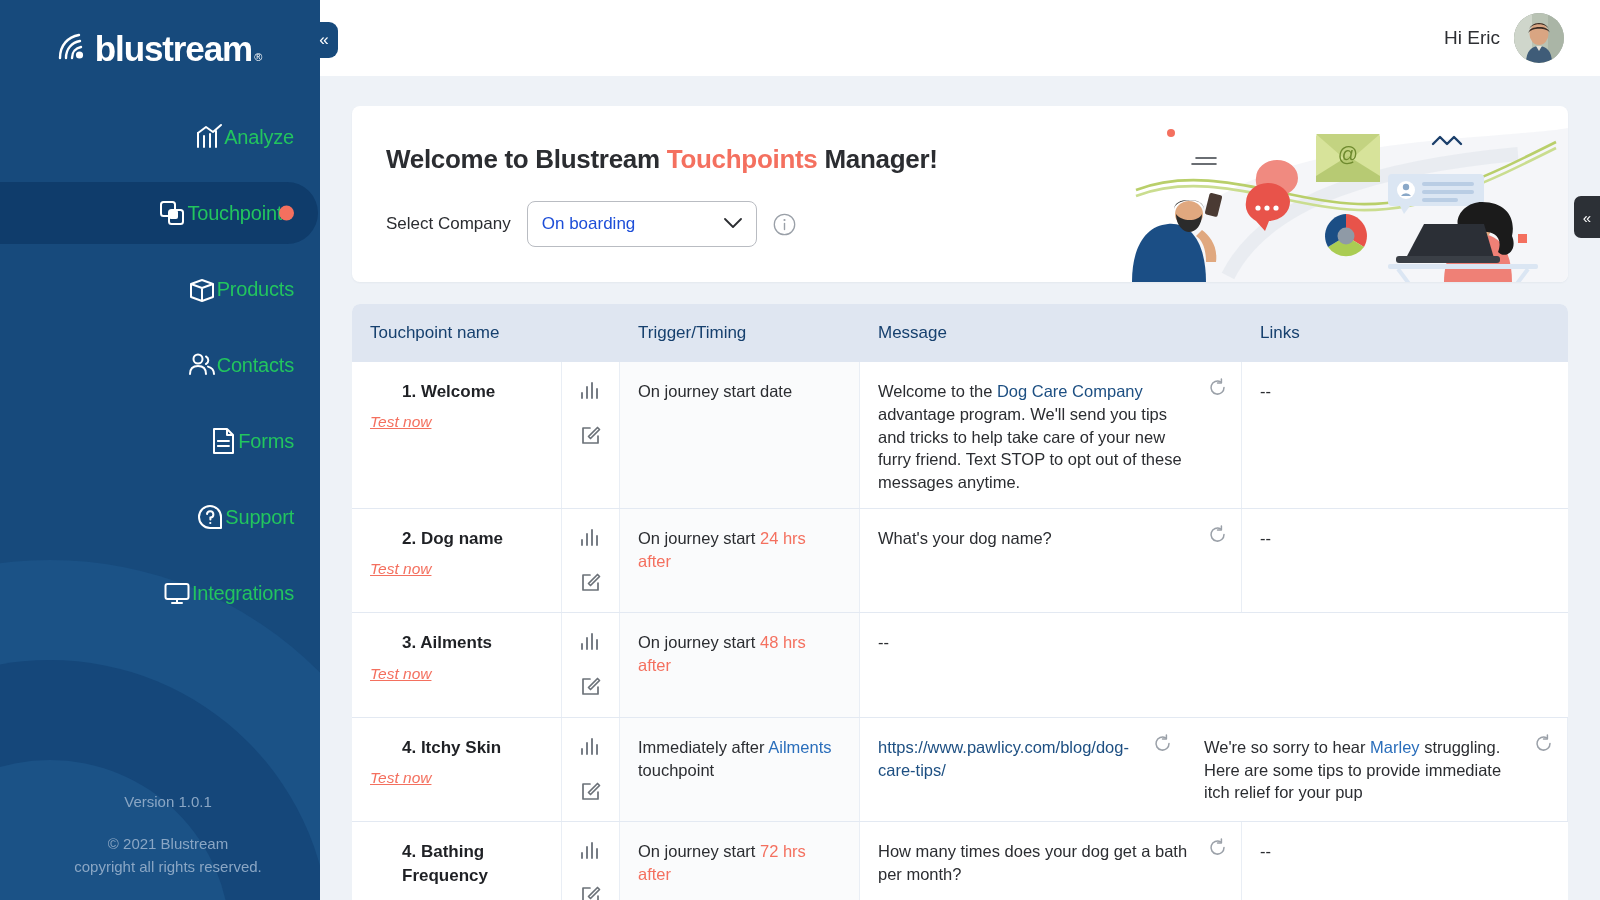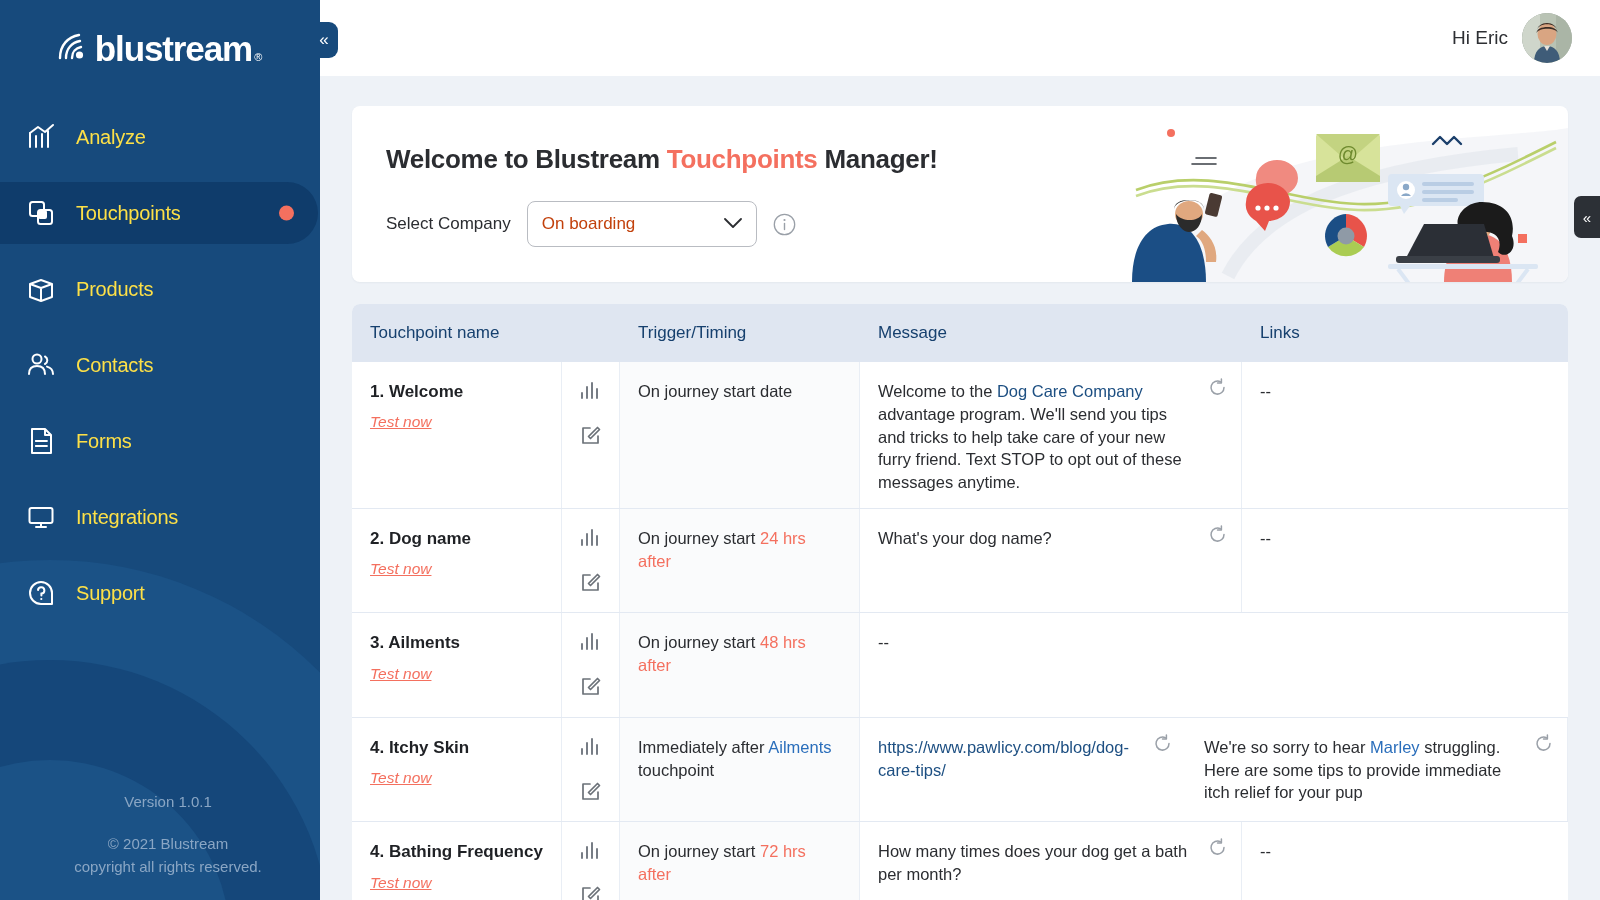--- a/index.html
+++ b/index.html
@@ -31,23 +31,23 @@
   .logo { display: flex; align-items: flex-end; gap: 2px; }
   .logo-text {
     color: #fff; font-size: 35px; font-weight: 600; letter-spacing: -1.1px;
     line-height: 1;
   }
   .logo-reg { color: #fff; font-size: 11px; line-height: 1; margin-bottom: 3px; }
 
   .nav { position: relative; z-index: 3; margin-top: 10px; }
   .nav-item {
     position: relative;
-    display: flex; align-items: center; gap: 20px;
+    display: flex; align-items: center; 
     height: 62px; padding: 0 26px; margin: 0 0 14px 0;
-    color: #fde047; cursor: pointer;
+    color: #22c55e; cursor: pointer; justify-content: flex-end;
   }
   .nav-item.active {
     background: #0f3c6b;
     border-radius: 0 34px 34px 0;
     width: 318px;
   }
   .nav-label { font-size: 20px; font-weight: 500; letter-spacing: -0.2px; }
   .nav-ico { width: 30px; height: 30px; display: flex; align-items: center; justify-content: center; flex: 0 0 30px; }
   .nav-ico svg { width: 30px; height: 30px; display: block; }
   .nav-dot {
@@ -69,21 +69,21 @@
     display: flex; align-items: center; justify-content: center;
     color: #fff; font-size: 17px; cursor: pointer;
   }
 
   
   .main { position: relative; flex: 1 1 auto; height: 900px; background: #eef2f7; overflow: hidden; }
 
   .topbar {
     height: 76px; background: #fff;
     display: flex; align-items: center; justify-content: flex-end;
-    padding-right: 28px; gap: 14px;
+    padding-right: 36px; gap: 14px;
   }
   .greeting { font-size: 19px; color: #2d2f33; font-weight: 400; }
   .avatar {
     width: 50px; height: 50px; border-radius: 50%; overflow: hidden;
     background: #9aa49b; position: relative; flex: 0 0 50px;
   }
   .avatar svg { display: block; width: 50px; height: 50px; }
 
   .content { padding: 30px 32px 0 32px; }
 
@@ -98,21 +98,21 @@
   .banner-title {
     font-size: 26px; font-weight: 700; color: #2b2d31; letter-spacing: -0.3px;
   }
   .banner-title .hl { color: #f4705f; }
   .journey-row { display: flex; align-items: center; gap: 16px; margin-top: 26px; }
   .journey-label { font-size: 17px; color: #2b2d31; }
   .select {
     position: relative; width: 230px; height: 46px;
     border: 1px solid #b9bcc2; border-radius: 8px; background: #fff;
     display: flex; align-items: center; padding: 0 14px;
-    font-size: 17px; color: #c2410c; cursor: pointer;
+    font-size: 17px; color: #1d4ed8; cursor: pointer;
   }
   .select .chev { position: absolute; right: 14px; top: 50%; transform: translateY(-50%); }
   .info-ico { width: 23px; height: 23px; cursor: pointer; }
 
   .banner-art { position: absolute; right: 0; top: 0; width: 480px; height: 176px; z-index: 1; }
 
   
   .table { margin-top: 22px; background: #fff; border-radius: 8px 8px 0 0; overflow: hidden; }
   .thead {
     display: flex; background: #dfe6f1; height: 58px; align-items: center;
@@ -131,21 +131,21 @@
   .cell.c-name { border-right: 1px solid #e9eef5; background: #fff; }
   .cell.c-icons {
     border-right: 1px solid #e9eef5; background: #fff;
     display: flex; flex-direction: column; align-items: center; gap: 18px;
     padding: 18px 0 14px 0;
   }
   .cell.c-trigger { border-right: 1px solid #e9eef5; background: #fafbfc; }
   .cell.c-msg { border-right: 1px solid #e9eef5; background: #fff; position: relative; padding-right: 44px; }
   .cell.c-links { background: #fff; position: relative; padding-right: 44px; }
 
-  .tp-name { font-size: 17px; font-weight: 700; color: #1f2125; }
+  .tp-name { font-size: 17px; font-weight: 700; color: #1f2125; margin-left: 32px; }
   .test-now {
     display: inline-block; margin-top: 8px;
     font-size: 15.5px; font-style: italic; color: #f4705f;
     text-decoration: underline; cursor: pointer;
   }
   .accent { color: #f4705f; }
   .linkish { color: #2a6ebb; }
   .msg-link { color: #1d4f82; text-decoration: none; cursor: pointer; }
   .dash { color: #2b2d31; }
 
@@ -243,36 +243,36 @@
             <circle cx="10" cy="15" r="0.9" fill="#fff"></circle>
               <circle cx="10" cy="20" r="0.9" fill="#fff"></circle>
           </svg>
         </span>
         <span class="nav-label">Forms</span>
       </div>
 
       <div class="nav-item">
         <span class="nav-ico">
           <svg viewBox="0 0 30 30" fill="none">
-            <rect x="3.5" y="6" width="23" height="15" rx="2" stroke="#fff" stroke-width="2"></rect>
-            <path d="M15 21 V25 M10 25 H20" stroke="#fff" stroke-width="2" stroke-linecap="round"></path>
-          </svg>
-        </span>
-        <span class="nav-label">Integrations</span>
-      </div>
-
-      <div class="nav-item">
-        <span class="nav-ico">
-          <svg viewBox="0 0 30 30" fill="none">
             <path d="M26 15 A11 11 0 1 0 15 26 L26 26 Z" stroke="#fff" stroke-width="2" stroke-linejoin="round"></path>
             <path d="M12 12 A3.2 3.2 0 1 1 15.4 15.6 V17.5" stroke="#fff" stroke-width="2" stroke-linecap="round" fill="none"></path>
             <circle cx="15.3" cy="21" r="1.1" fill="#fff"></circle>
           </svg>
         </span>
         <span class="nav-label">Support</span>
+      </div>
+
+      <div class="nav-item">
+        <span class="nav-ico">
+          <svg viewBox="0 0 30 30" fill="none">
+            <rect x="3.5" y="6" width="23" height="15" rx="2" stroke="#fff" stroke-width="2"></rect>
+            <path d="M15 21 V25 M10 25 H20" stroke="#fff" stroke-width="2" stroke-linecap="round"></path>
+          </svg>
+        </span>
+        <span class="nav-label">Integrations</span>
       </div>
     </nav>
 
     <div class="side-footer">
       <div class="ver">Version 1.0.1</div>
       <div>© 2021 Blustream</div>
       <div>copyright all rights reserved.</div>
     </div>
   </aside>
 

